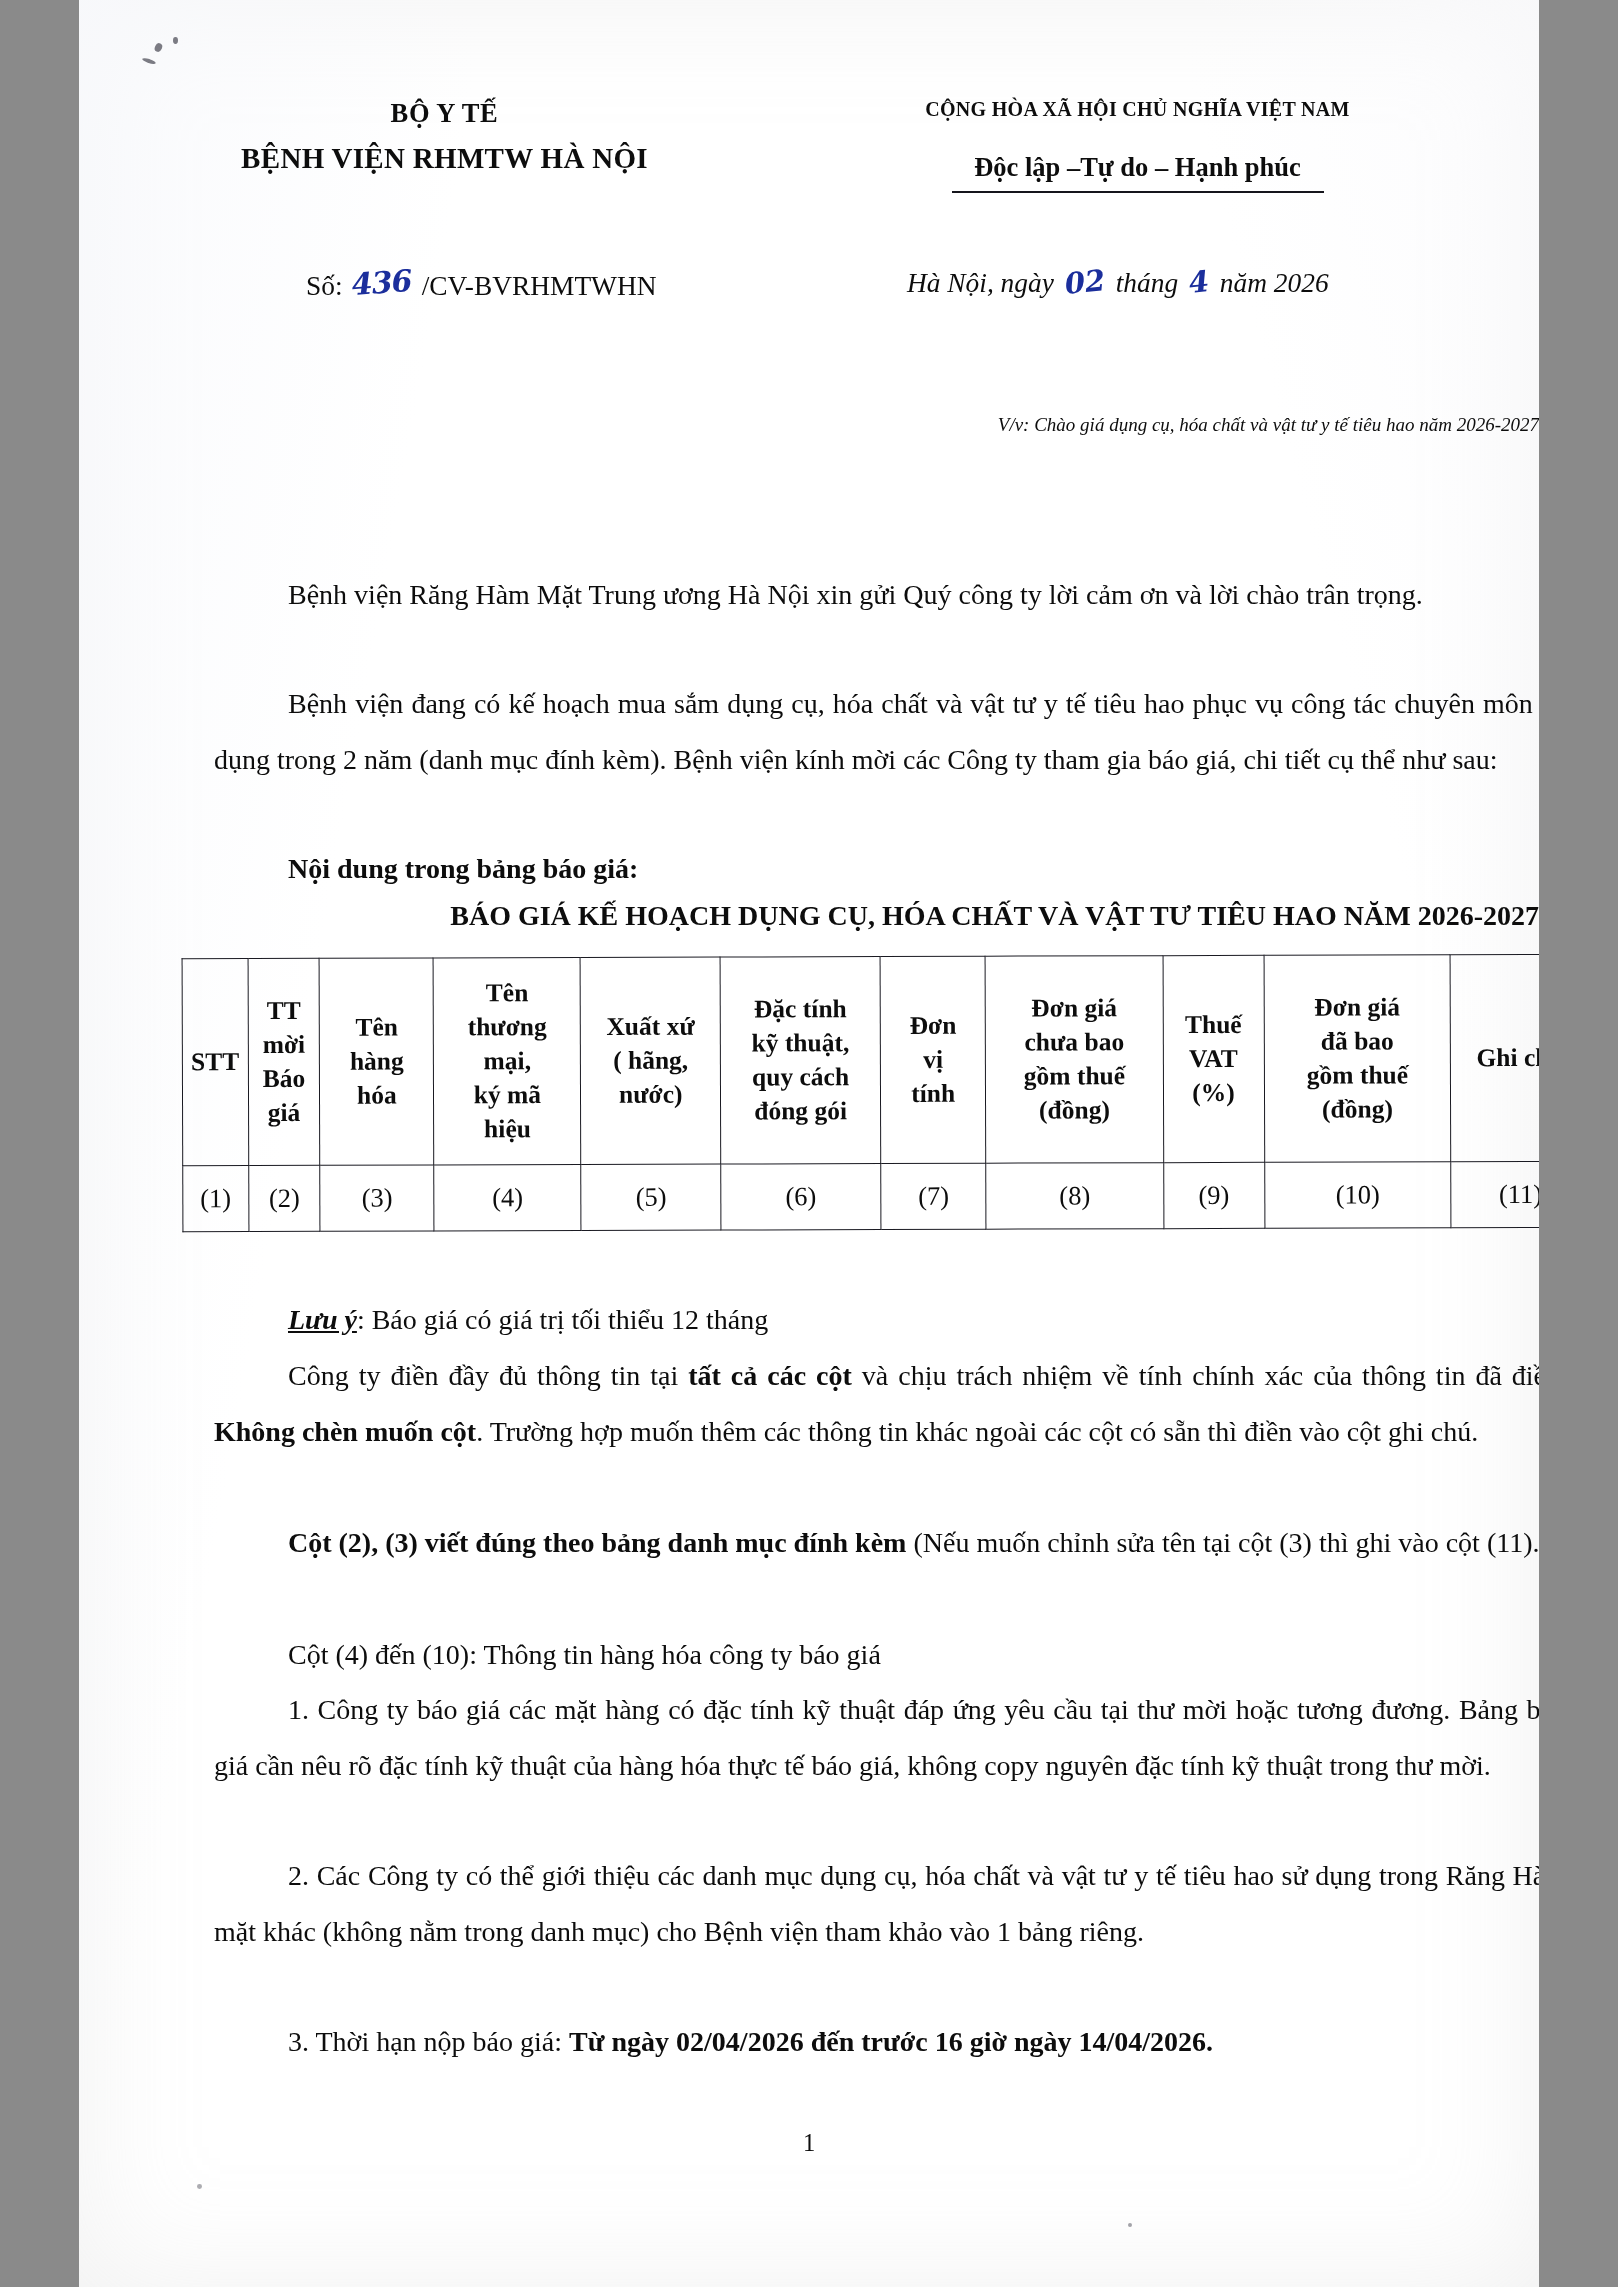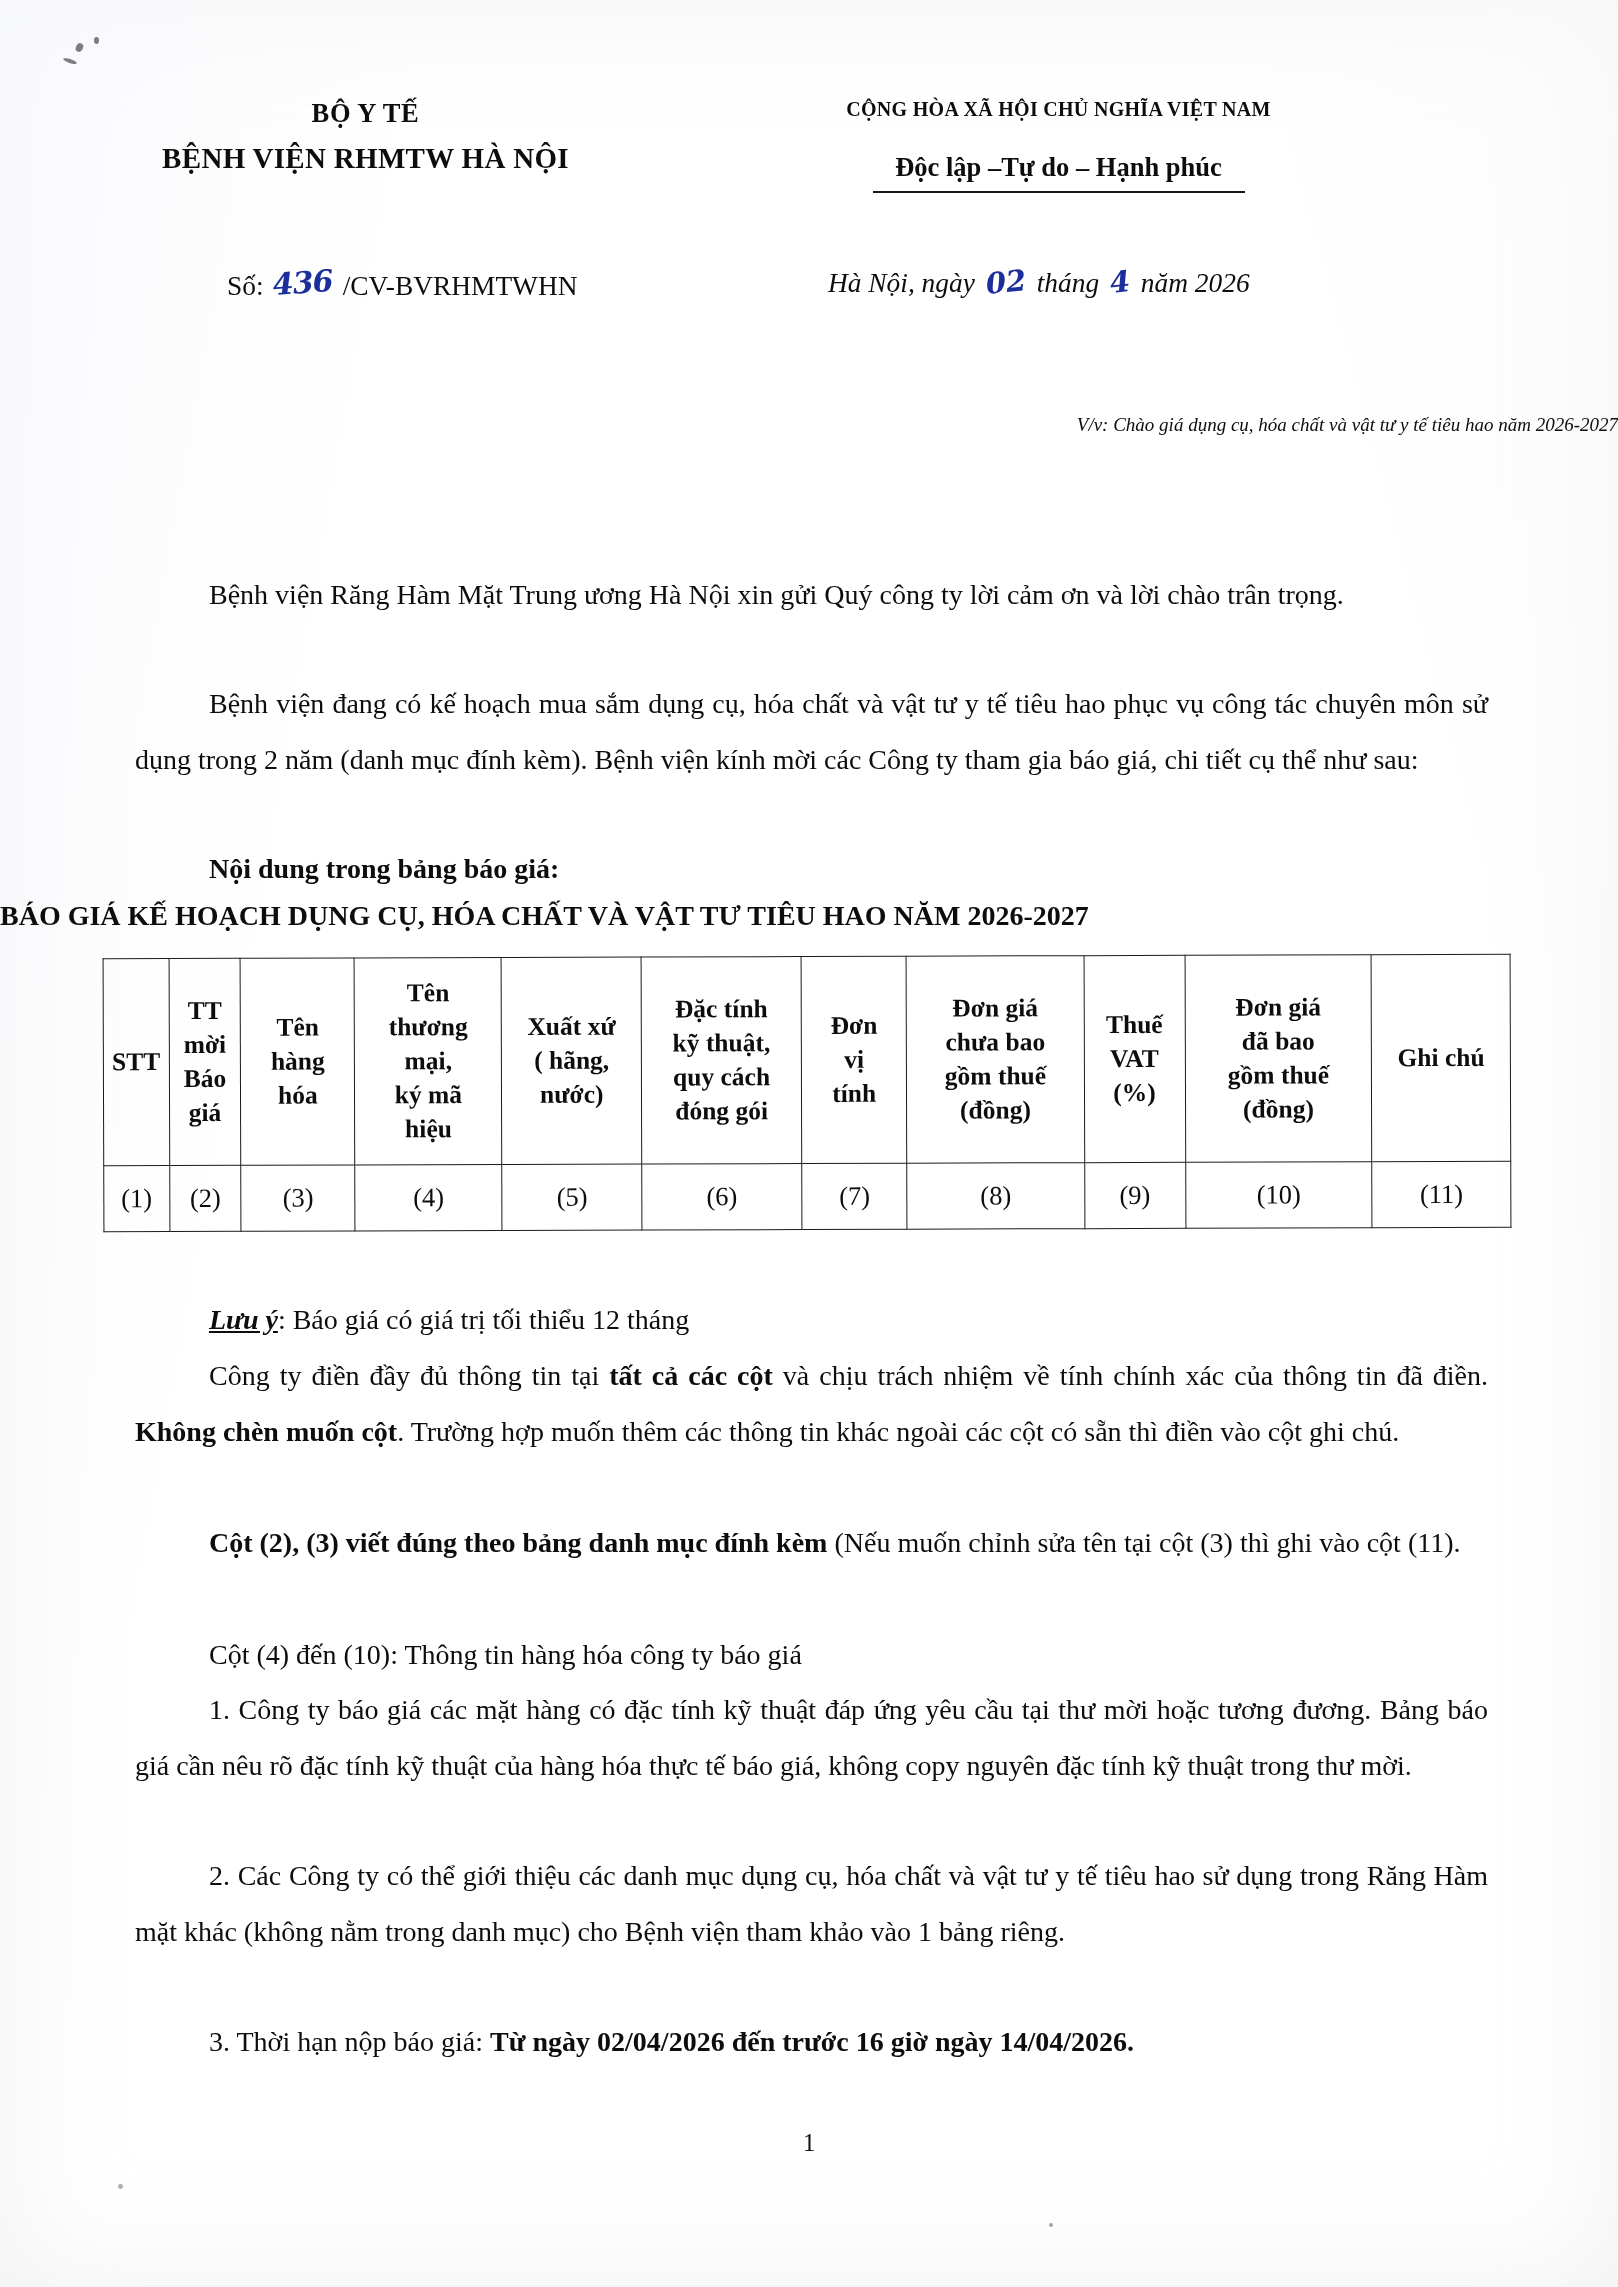--- a/index.html
+++ b/index.html
@@ -3,21 +3,21 @@
 <meta charset="utf-8">
 <title>Thư mời báo giá</title>
 <style>
   html, body {
     margin: 0;
     padding: 0;
     background: #8a8a8a;
   }
   .page {
     position: relative;
-    width: 1618px;
+    width: 1460px;
     height: 2288px;
     margin: 0 auto;
     background: #ffffff;
     overflow: hidden;
     font-family: "Liberation Serif", "DejaVu Serif", serif;
     color: #0d0d0d;
     
     box-shadow: inset 0 0 118px rgba(200,200,200,0.25);
   }
   .paper-tint {
@@ -177,21 +177,21 @@
     text-indent: 74px;
   }
   .b1 { top: 567px; }
   .b2 { top: 676px; }
   .b3 { top: 841px; }
   .table-caption {
     position: absolute;
     top: 900px;
     left: 0;
     width: 100%;
-    text-align: left;
+    text-align: right;
     font-size: 28px;
     font-weight: bold;
   }
   strong { font-weight: bold; }
 
   
   .tbl-wrap {
     position: absolute;
     top: 956px;
     left: 103px;

